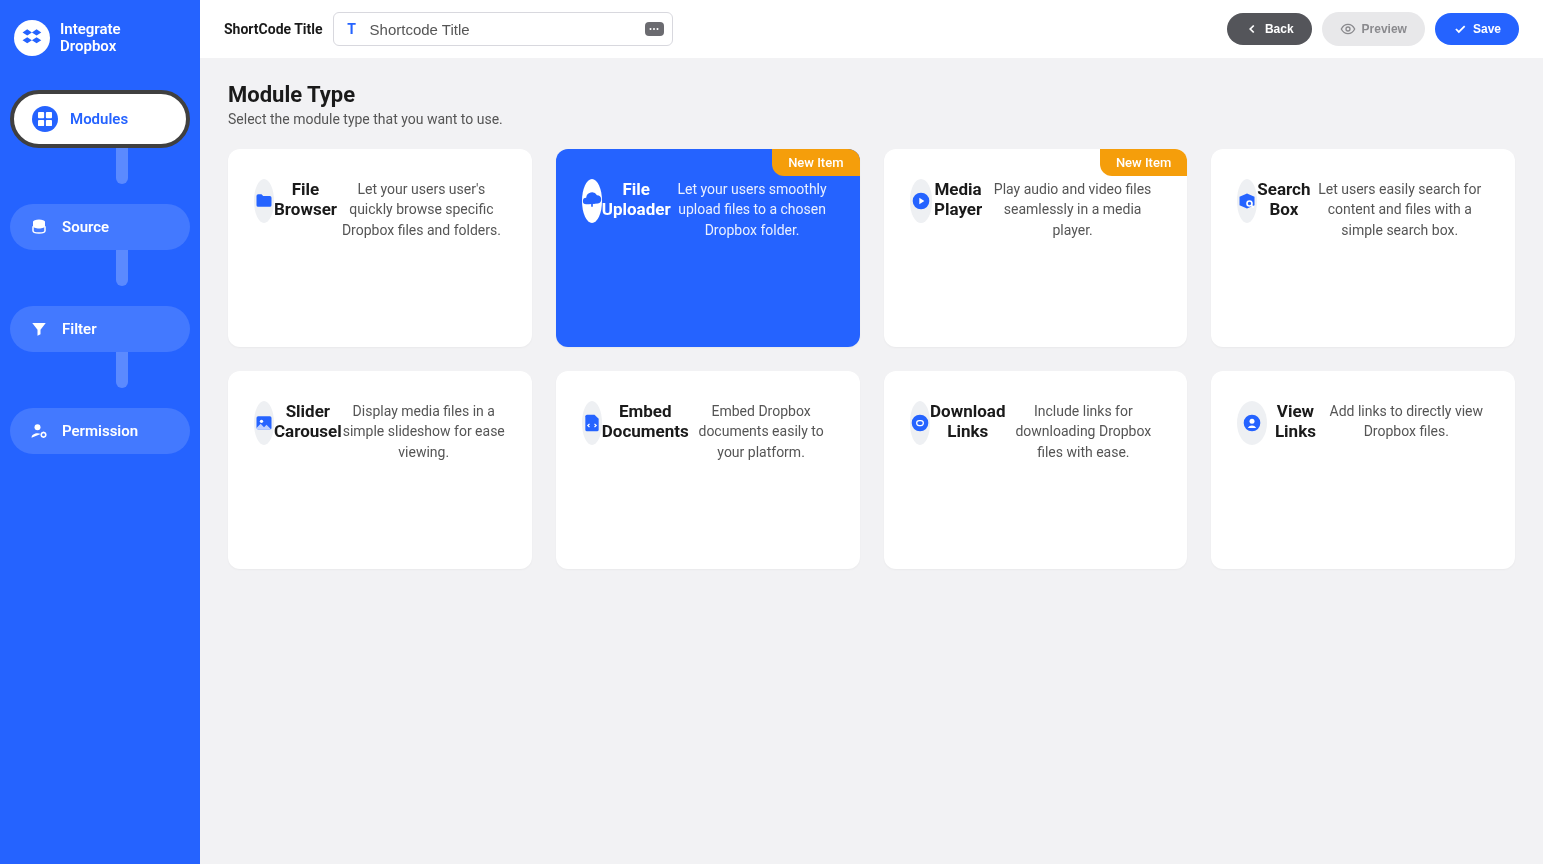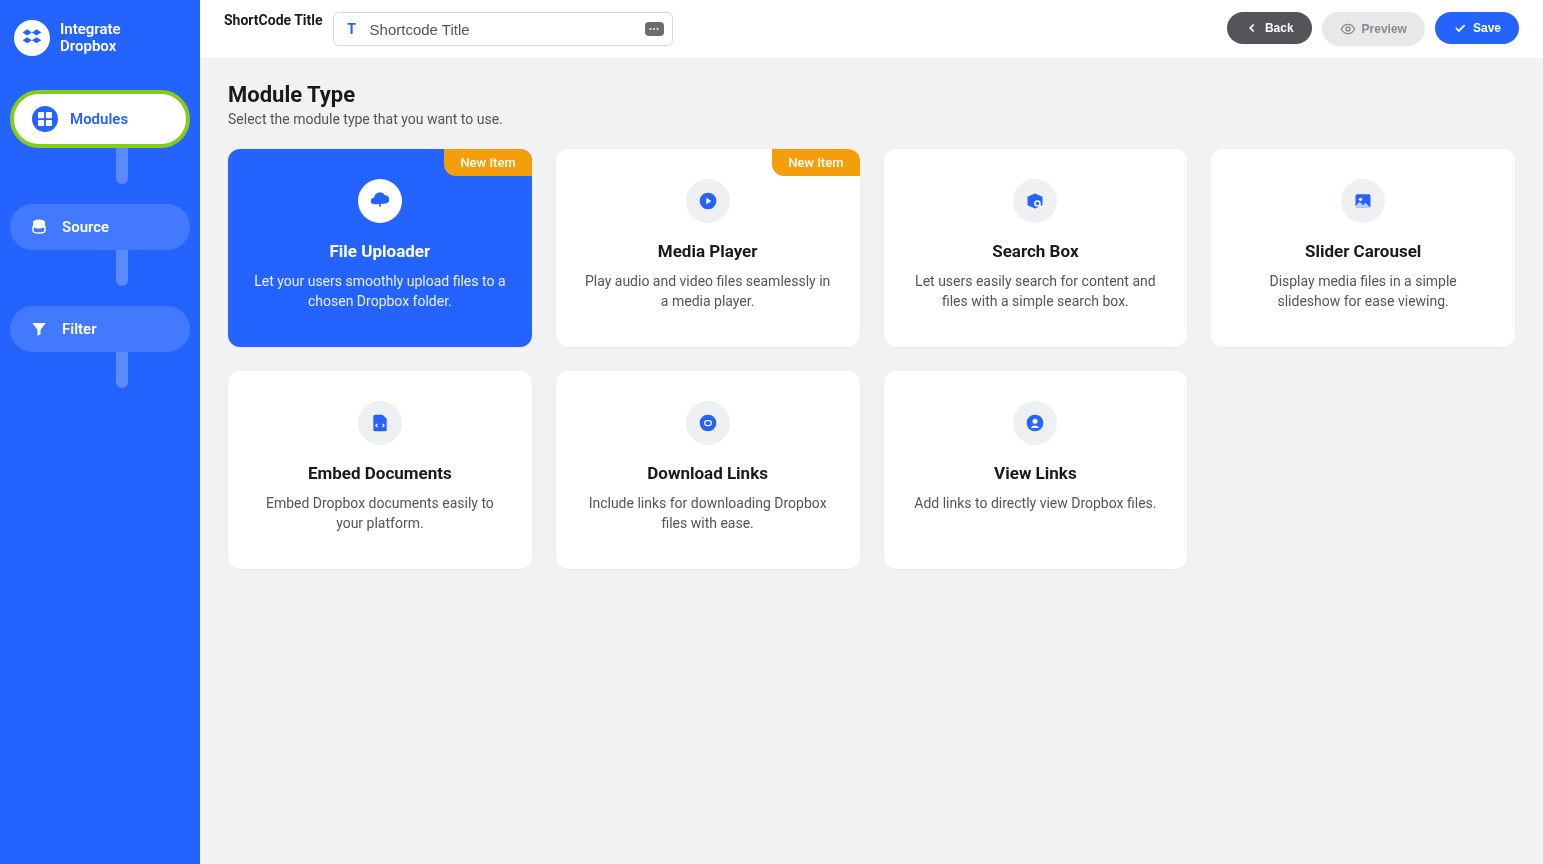--- a/index.html
+++ b/index.html
@@ -50,21 +50,21 @@
   border-radius: 30px;
   color: #fff;
   font-weight: 600;
   font-size: 15px;
   cursor: pointer;
   position: relative;
 }
 .side-item.active {
   background: #fff;
   color: #2563ff;
-  border: 4px solid #84cc16;
+  border: 4px solid #404040;
 }
 .side-item.inactive {
   background: rgba(255,255,255,0.14);
 }
 .side-icon {
   width: 22px;
   height: 22px;
   display: flex;
   align-items: center;
   justify-content: center;
@@ -96,21 +96,21 @@
 .main {
   flex: 1;
   display: flex;
   flex-direction: column;
   height: 100%;
 }
 .topbar {
   background: #fff;
   padding: 12px 24px;
   display: flex;
-  align-items: flex-start;
+  align-items: center;
   gap: 10px;
 }
 .title-label {
   font-size: 14px;
   font-weight: 700;
   color: #1a1a1a;
 }
 .title-input-wrap {
   display: flex;
   align-items: center;
@@ -184,22 +184,21 @@
 }
 .card {
   background: #fff;
   border-radius: 12px;
   padding: 30px 26px;
   text-align: center;
   position: relative;
   cursor: pointer;
   min-height: 198px;
   display: flex;
-  flex-direction: column;
-  align-items: center;
+  align-items: flex-start;
   box-shadow: 0 1px 2px rgba(0,0,0,0.04);
 }
 .card.selected {
   background: #2563ff;
   color: #fff;
 }
 .badge {
   position: absolute;
   top: 0;
   right: 0;
@@ -291,20 +290,31 @@
           <path d="M3 4h18l-7 9v6l-4 2v-8L3 4z"></path>
         </svg>
     </span>
     <span>Filter</span>
   </div>
 
   <div class="side-sep">
       <div class="side-sep-bar"></div>
     </div>
 
+  <div class="side-item inactive">
+    <span class="side-icon">
+      <svg width="18" height="18" viewBox="0 0 24 24" fill="#fff">
+          <circle cx="10" cy="7" r="4"></circle>
+          <path d="M2 21c0-4 4-6 8-6 1.5 0 3 .3 4.2.9"></path>
+          <circle cx="18" cy="17" r="3" fill="none" stroke="#fff" stroke-width="2"></circle>
+          <path d="M18 13v1M18 20v1M14.5 17h1M20.5 17h1" stroke="#fff" stroke-width="2"></path>
+        </svg>
+    </span>
+    <span>Permission</span>
+  </div>
 </div>
 
 <div class="main">
   <div class="topbar">
     <span class="title-label">ShortCode Title</span>
     <div class="title-input-wrap">
       <span class="title-prefix">T</span>
       <input class="title-input" value="Shortcode Title" style="">
       <span class="title-kbd">•••</span>
     </div>
@@ -329,20 +339,29 @@
       <span>Save</span>
     </button>
   </div>
 
   <div class="content">
     <div class="section-head">
       <h2>Module Type</h2>
       <p>Select the module type that you want to use.</p>
     </div>
     <div class="grid" id="module-grid">
+        <div class="card">
+          <div class="card-icon-wrap">
+            <svg width="20" height="20" viewBox="0 0 24 24" fill="#2563ff">
+              <path d="M3 6a2 2 0 012-2h4l2 2h8a2 2 0 012 2v9a2 2 0 01-2 2H5a2 2 0 01-2-2V6z"></path>
+            </svg>
+          </div>
+          <div class="card-title">File Browser</div>
+          <div class="card-desc">Let your users user's quickly browse specific Dropbox files and folders.</div>
+        </div>
         <div class="card selected">
           <div class="badge">New Item</div>
           <div class="card-icon-wrap">
             <svg width="20" height="20" viewBox="0 0 24 24" fill="#2563ff">
               <path d="M19 15a5 5 0 00-1-9.9A7 7 0 005 8a4 4 0 000 8h3"></path>
               <path d="M12 12v7M9 15l3-3 3 3" fill="none" stroke="#2563ff" stroke-width="2"></path>
             </svg>
           </div>
           <div class="card-title">File Uploader</div>
           <div class="card-desc">Let your users smoothly upload files to a chosen Dropbox folder.</div>

